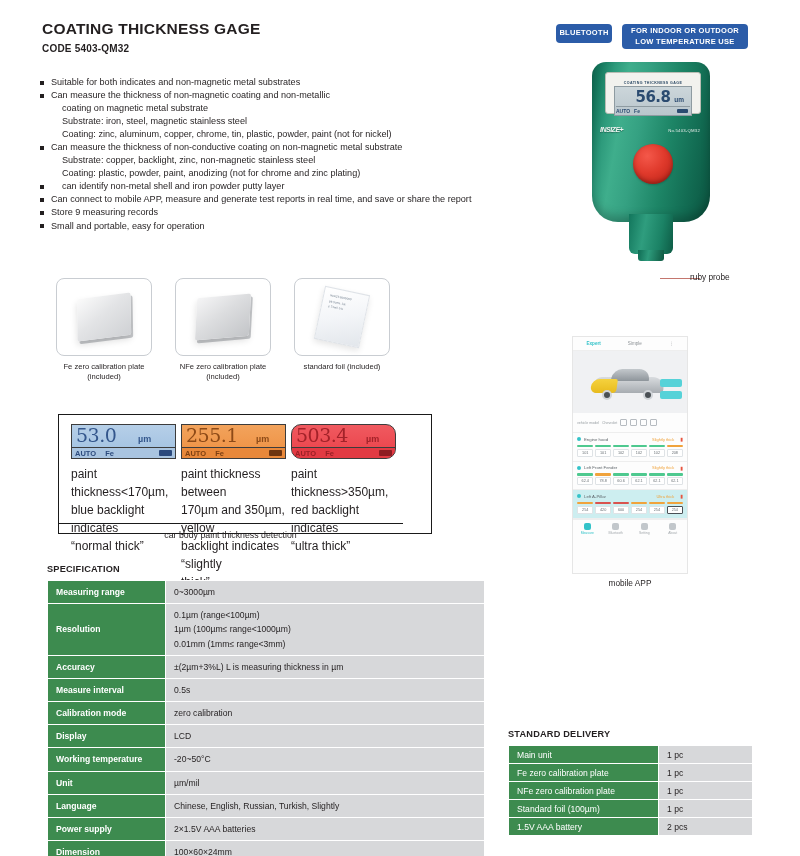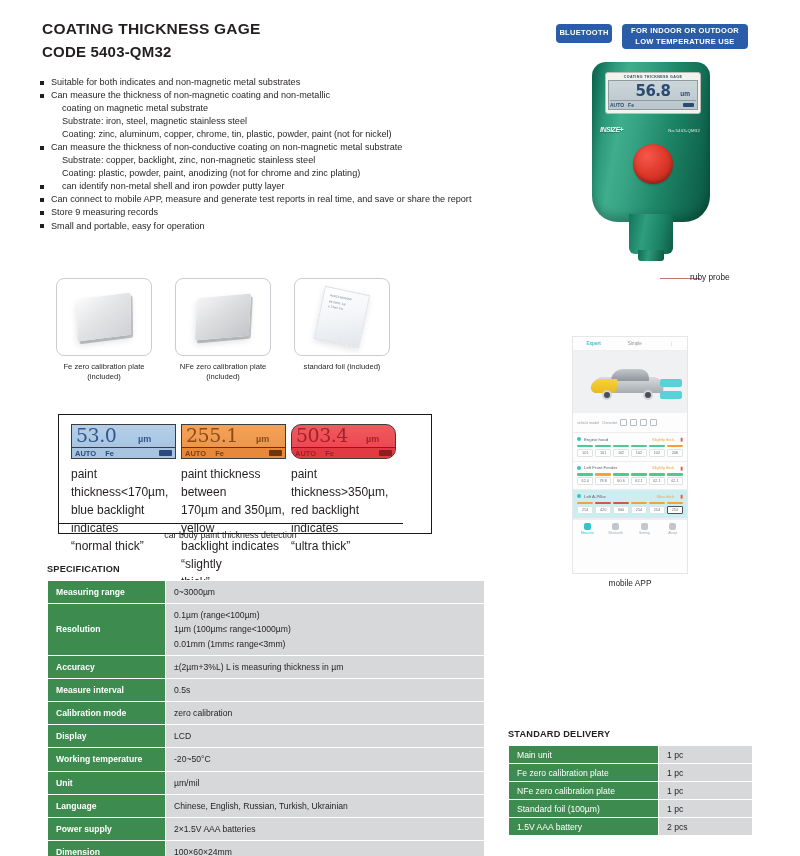--- a/index.html
+++ b/index.html
@@ -15,21 +15,21 @@
     overflow: hidden;
   }
 
   
   #product-title {
     position: absolute; left: 42px; top: 20px;
     font-size: 15.5px; font-weight: bold; letter-spacing: .2px;
   }
   #product-code {
     position: absolute; left: 42px; top: 43px;
-    font-size: 15px; font-weight: bold; letter-spacing: .2px;
+    font-size: 10px; font-weight: bold; letter-spacing: .2px;
   }
 
   
   .badge {
     position: absolute;
     background: #2b5ca8;
     color: #ffffff;
     font-size: 7.5px;
     font-weight: bold;
     letter-spacing: .3px;
@@ -83,21 +83,21 @@
     width: 26px; height: 11px;
     background: linear-gradient(100deg,#0f6b53,#2d9a7b 40%,#0d5740);
     border-radius: 0 0 3px 3px;
   }
   .dev-lcd-frame {
     position: absolute; left: 13px; top: 10px;
     width: 96px; height: 42px;
     background: #f2f2ee;
     border-radius: 3px;
     border: 1px solid #b9bdb4;
-    padding: 2px;
+    padding: 8px;
   }
   .dev-lcd-title {
     font-size: 3.6px; font-weight: bold; text-align: center;
     color: #2c4a66; letter-spacing: .4px; line-height: 1.2;
   }
   .dev-lcd-screen {
     margin-top: .5px;
     height: 30px;
     background: linear-gradient(180deg,#ccd6da,#b9c6cc);
     border: .5px solid #8e9ba1;
@@ -707,21 +707,21 @@
       </tr>
       <tr>
         <td class="k">Unit</td>
         <td class="v">
           <div>µm/mil</div>
         </td>
       </tr>
       <tr>
         <td class="k">Language</td>
         <td class="v">
-          <div>Chinese, English, Russian, Turkish, Ukrainian</div>
+          <div>Chinese, English, Russian, Turkish, Slightly</div>
         </td>
       </tr>
       <tr>
         <td class="k">Power supply</td>
         <td class="v">
           <div>2×1.5V AAA batteries</div>
         </td>
       </tr>
       <tr>
         <td class="k">Dimension</td>

